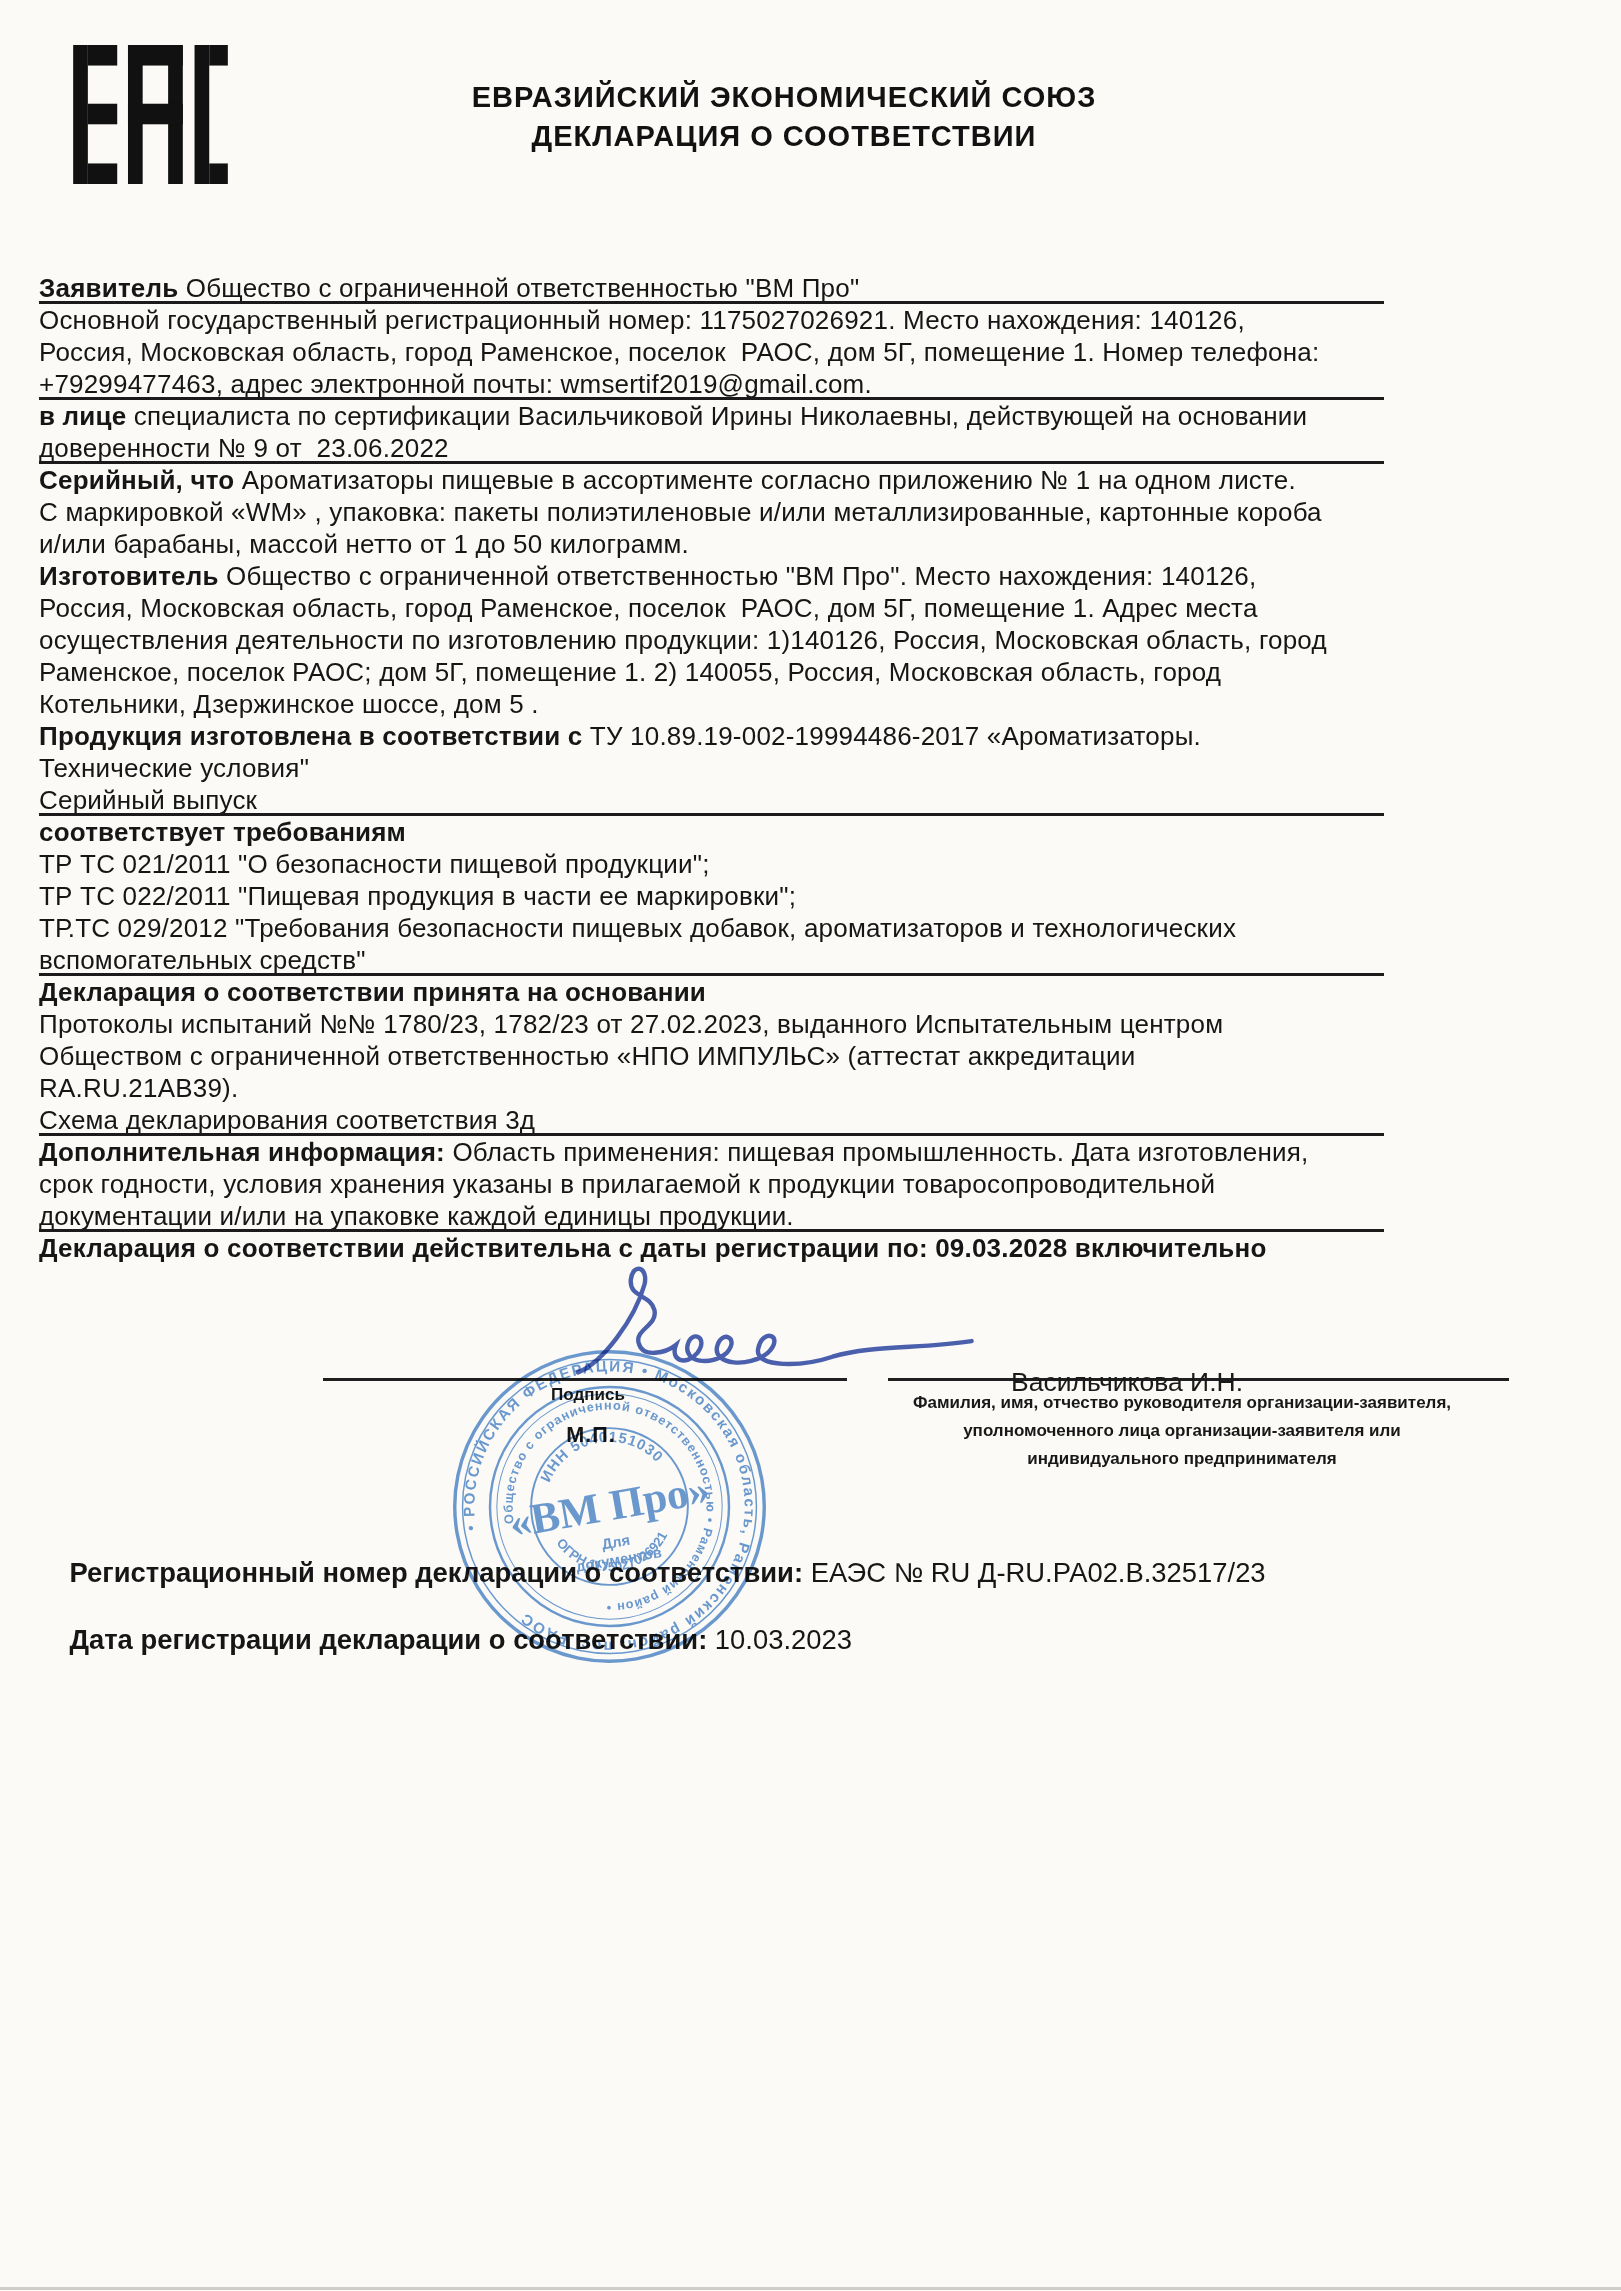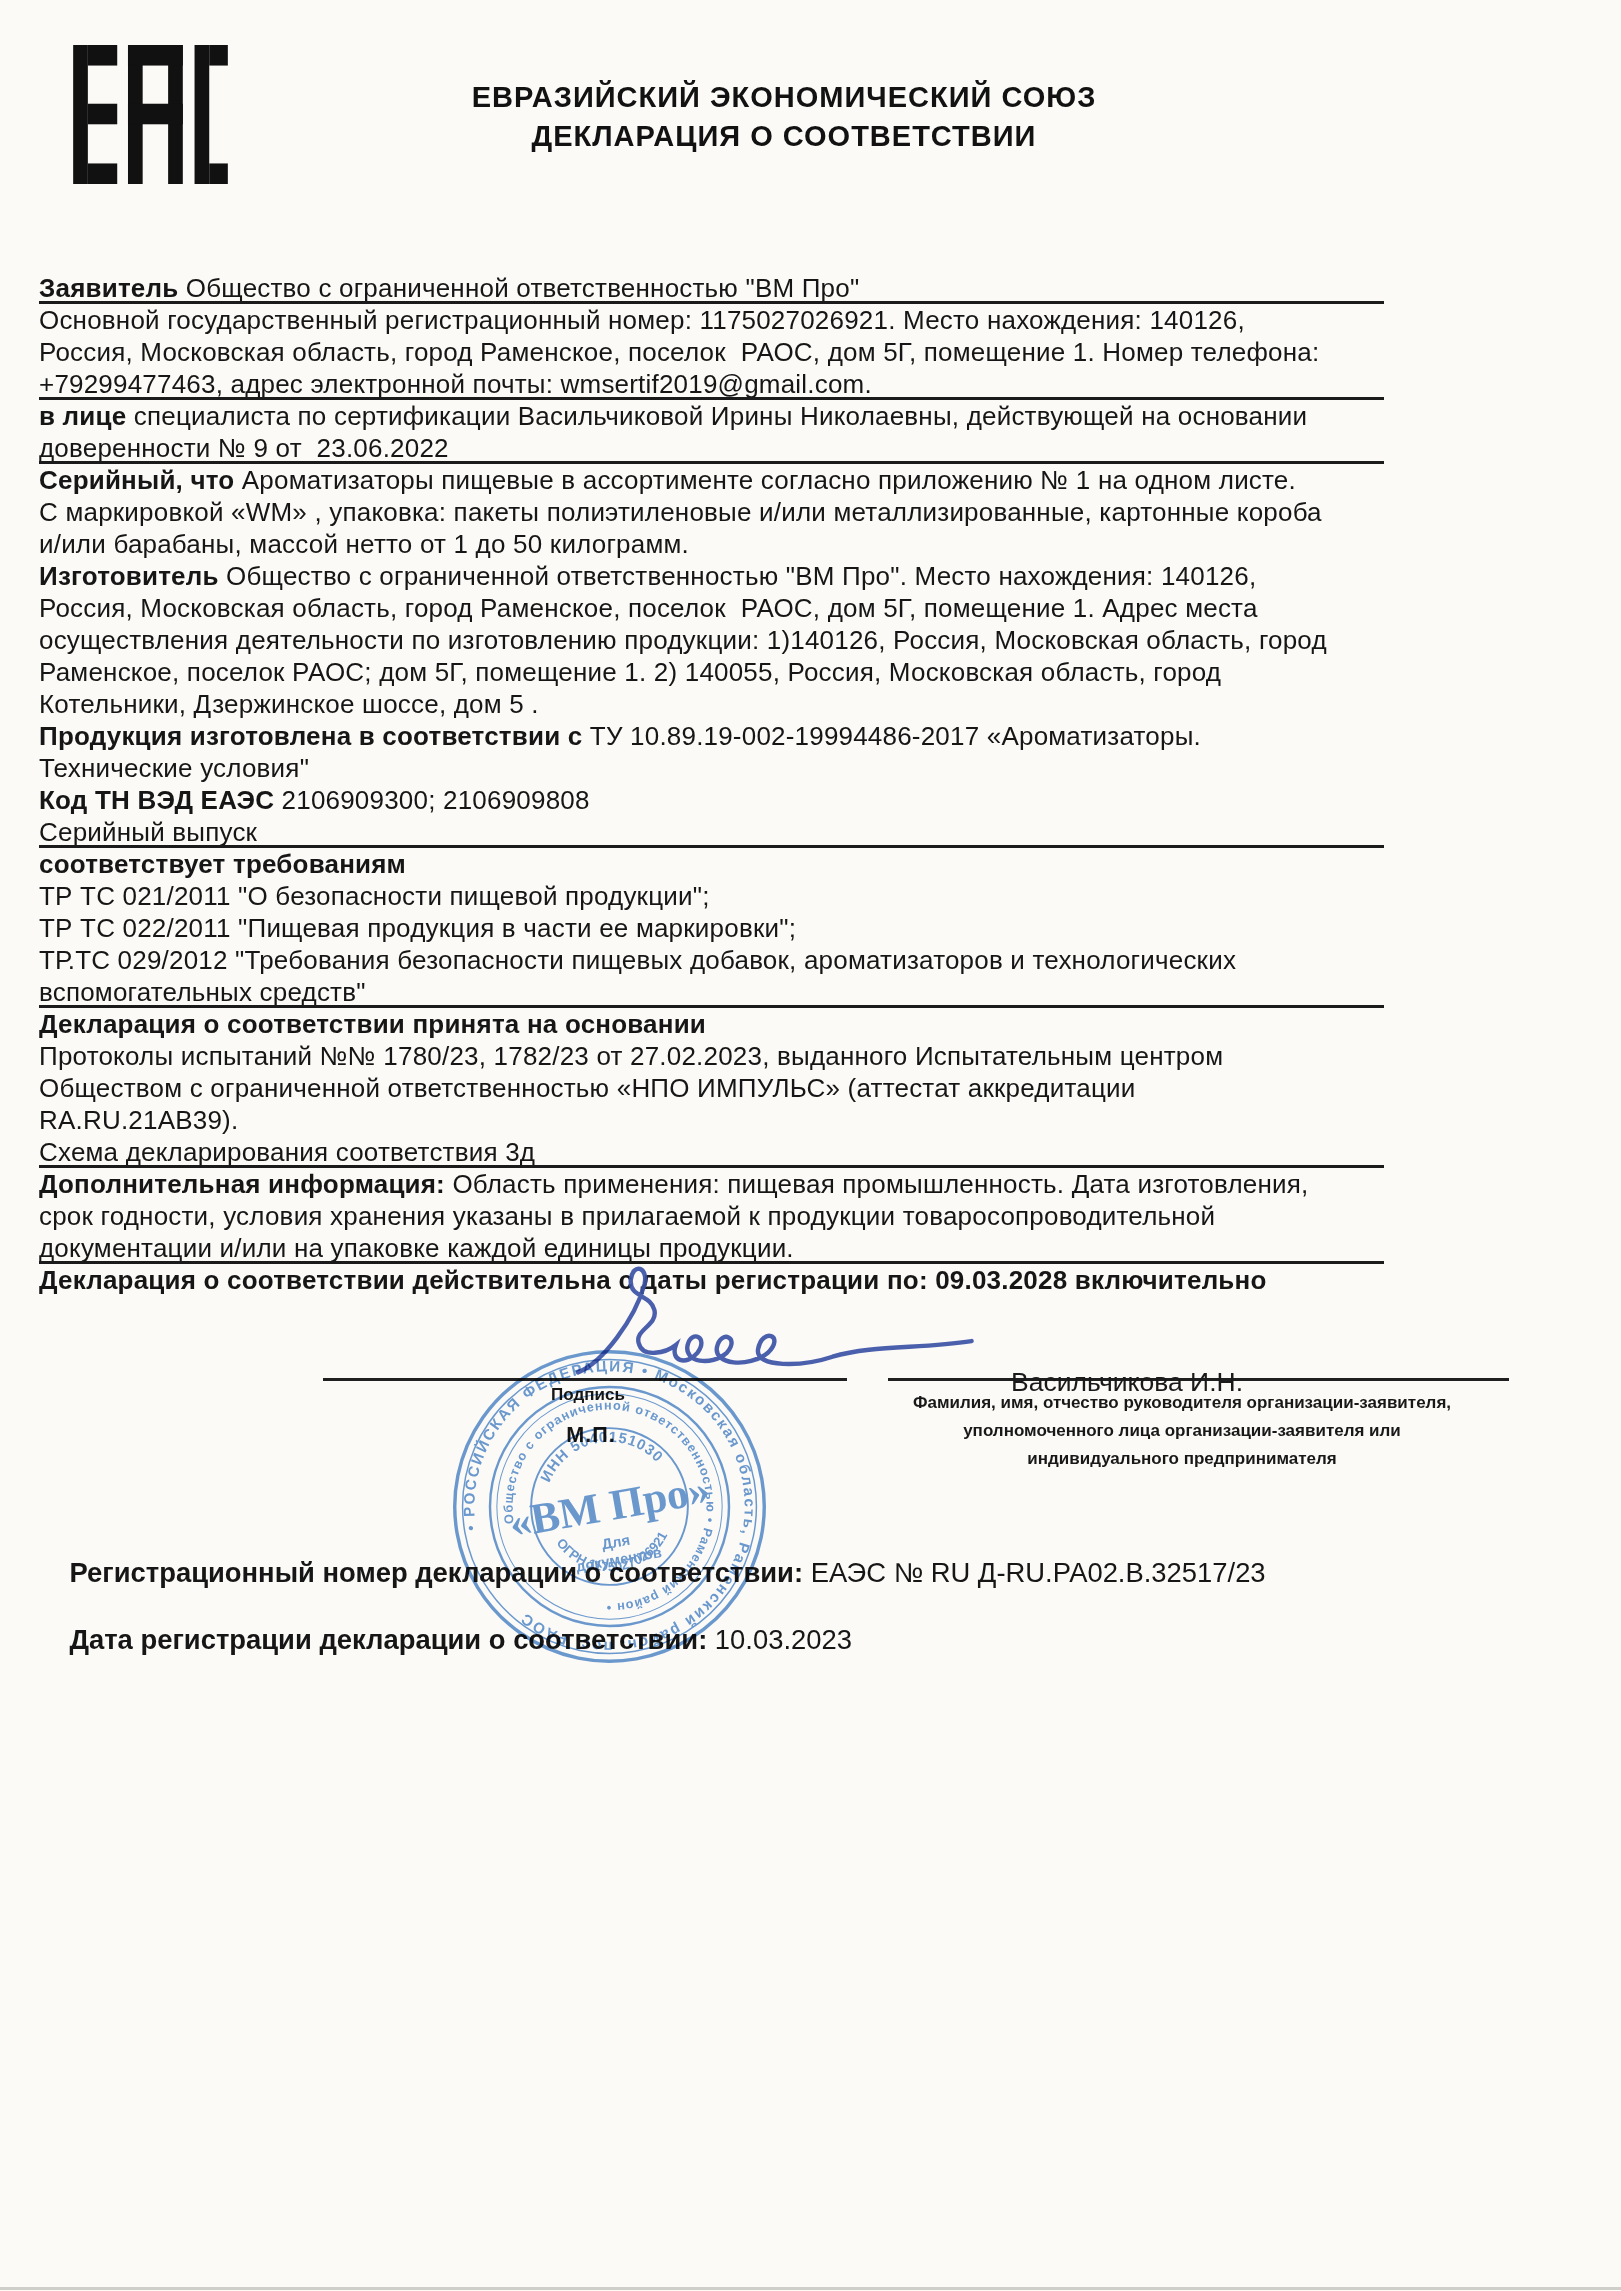--- a/index.html
+++ b/index.html
@@ -104,21 +104,20 @@
       <div class="line"><span class="b">Серийный, что </span><span>Ароматизаторы пищевые в ассортименте согласно приложению № 1 на одном листе.</span></div>
       <div class="line"><span>С маркировкой «WM» , упаковка: пакеты полиэтиленовые и/или металлизированные, картонные короба</span></div>
       <div class="line"><span>и/или барабаны, массой нетто от 1 до 50 килограмм.</span></div>
       <div class="line"><span class="b">Изготовитель </span><span>Общество с ограниченной ответственностью "ВМ Про". Место нахождения: 140126,</span></div>
       <div class="line"><span>Россия, Московская область, город Раменское, поселок  РАОС, дом 5Г, помещение 1. Адрес места</span></div>
       <div class="line"><span>осуществления деятельности по изготовлению продукции: 1)140126, Россия, Московская область, город</span></div>
       <div class="line"><span>Раменское, поселок РАОС; дом 5Г, помещение 1. 2) 140055, Россия, Московская область, город</span></div>
       <div class="line"><span>Котельники, Дзержинское шоссе, дом 5 .</span></div>
       <div class="line"><span class="b">Продукция изготовлена в соответствии с </span><span>ТУ 10.89.19-002-19994486-2017 «Ароматизаторы.</span></div>
       <div class="line"><span>Технические условия"</span></div>
-      <div class="line"><span class="b">Код ТН ВЭД ЕАЭС </span><span>2106909300; 2106909808</span></div>
       <div class="line u"><span>Серийный выпуск</span></div>
       <div class="line"><span class="b">соответствует требованиям</span></div>
       <div class="line"><span>ТР ТС 021/2011 "О безопасности пищевой продукции";</span></div>
       <div class="line"><span>ТР ТС 022/2011 "Пищевая продукция в части ее маркировки";</span></div>
       <div class="line"><span>ТР.ТС 029/2012 "Требования безопасности пищевых добавок, ароматизаторов и технологических</span></div>
       <div class="line u"><span>вспомогательных средств"</span></div>
       <div class="line"><span class="b">Декларация о соответствии принята на основании</span></div>
       <div class="line"><span>Протоколы испытаний №№ 1780/23, 1782/23 от 27.02.2023, выданного Испытательным центром</span></div>
       <div class="line"><span>Обществом с ограниченной ответственностью «НПО ИМПУЛЬС» (аттестат аккредитации</span></div>
       <div class="line"><span>RA.RU.21АВ39).</span></div>

